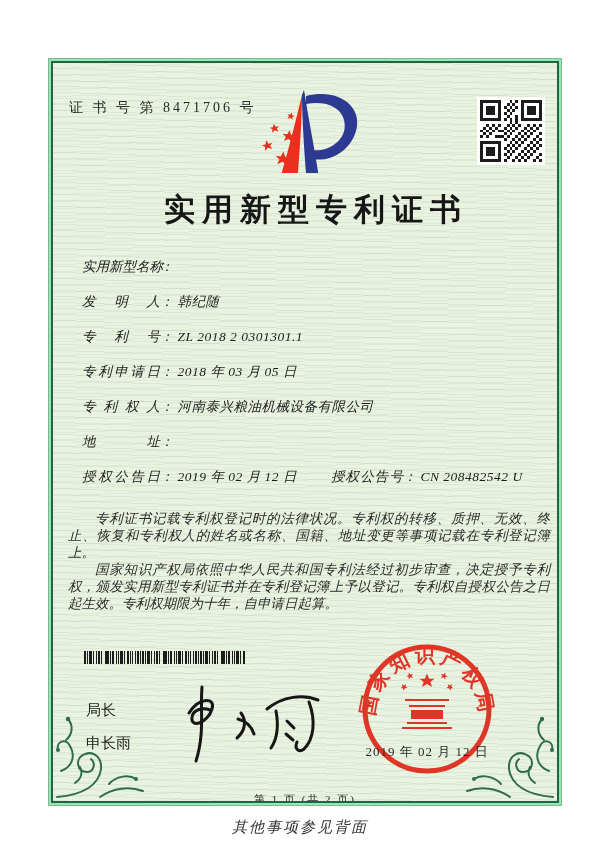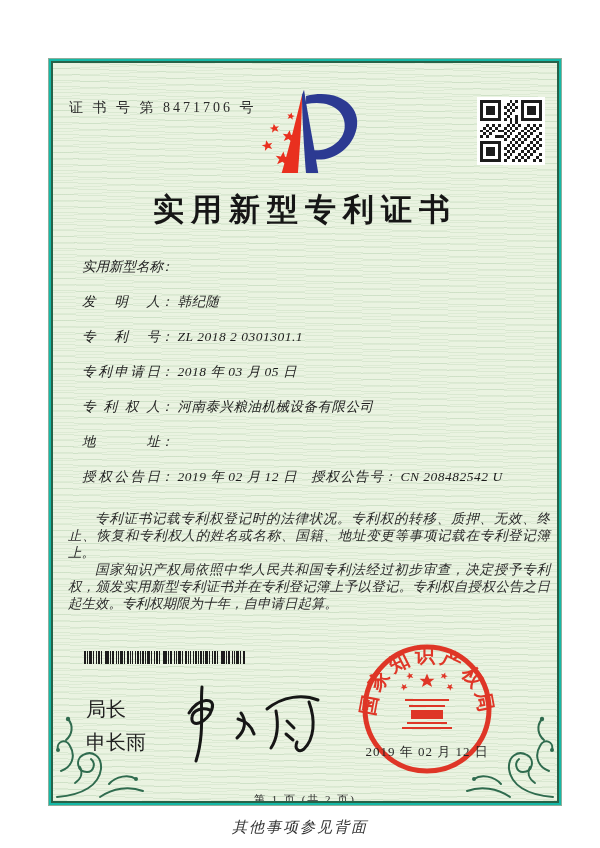--- a/index.html
+++ b/index.html
@@ -4,21 +4,21 @@
 <style>
   html,body{margin:0;padding:0;}
   body{
     width:600px;height:848px;position:relative;background:#ffffff;
     font-family:"Liberation Serif","DejaVu Serif",serif;color:#1f1f1f;
     overflow:hidden;
   }
   
   .frame-outer{
     position:absolute;left:48px;top:58px;width:514px;height:748px;
-    border:1px solid #8fae9b;padding:2px;box-sizing:border-box;background:#14b8a6;
+    border:1px solid #8fae9b;padding:2px;box-sizing:border-box;background:#86efac;
   }
   .frame-inner{
     position:relative;width:100%;height:100%;box-sizing:border-box;
     border:2.5px solid #276248;
     background-color:#eaf3e1;
     background-image:
       repeating-linear-gradient(2deg, rgba(130,175,125,.16) 0 1px, rgba(0,0,0,0) 1px 6px),
       repeating-linear-gradient(-2deg, rgba(130,175,125,.12) 0 1px, rgba(0,0,0,0) 1px 7px);
     overflow:hidden;
   }
@@ -26,45 +26,45 @@
   .certno{
     position:absolute;left:16px;top:36px;font-size:14px;letter-spacing:3px;color:#2a2a2a;
   }
   .logo{position:absolute;left:184px;top:22px;width:132px;height:98px;}
   .qr{
     position:absolute;left:424px;top:34px;width:62px;height:62px;background:#fff;padding:3px;
   }
   .qr svg{display:block;width:100%;height:100%;}
   .title{
     position:absolute;left:0;top:126px;width:100%;margin:0;text-align:center;
-    font-size:31px;font-weight:bold;letter-spacing:7px;color:#161616;
+    font-size:31px;font-weight:bold;letter-spacing:7px;color:#161616;padding-left:11px;
   }
   
   .fields{position:absolute;left:29px;top:194px;right:18px;font-size:13.5px;font-style:italic;}
   .frow{margin-bottom:15px;line-height:20px;white-space:nowrap;display:flex;align-items:flex-start;}
   .frow.wrap{white-space:normal;}
   .flabel{
     display:inline-block;width:78px;flex:0 0 78px;
     text-align:justify;text-align-last:justify;color:#222;
   }
   .colon{display:inline-block;margin-right:4px;}
   .fvalue{color:#1c1c1c;letter-spacing:.5px;}
   .frow.wrap .fvalue{display:inline-block;max-width:382px;line-height:19px;}
-  .grant-group2{margin-left:14px;display:flex;align-items:center;}
+  .grant-group2{margin-left:34px;display:flex;align-items:center;}
   .grant-group2 .flabel{width:72px;flex:0 0 72px;}
   
   .body-text{
     position:absolute;left:15px;top:447px;width:482px;
     font-size:13.5px;line-height:17px;font-style:italic;color:#2b2b2b;text-align:justify;
   }
   .body-text p{margin:0;text-indent:2em;}
   
   .barcode{position:absolute;left:31px;top:588px;width:163px;height:13px;}
   .barcode svg{display:block;width:100%;height:100%;}
-  .signer{position:absolute;left:33px;top:630px;font-size:20px;line-height:33px;color:#222;
+  .signer{position:absolute;left:33px;top:630px;font-size:15px;line-height:33px;color:#222;
           font-family:"Liberation Sans","DejaVu Sans",sans-serif;}
   .signature{position:absolute;left:122px;top:618px;width:150px;height:85px;}
   .seal{position:absolute;left:299px;top:571px;width:150px;height:150px;opacity:.94;}
   .pagefoot{
     position:absolute;left:0;top:719px;width:100%;text-align:center;
     font-size:11px;letter-spacing:2px;color:#2a2a2a;margin-top:10px;
   }
   .corner{position:absolute;bottom:0;width:92px;height:92px;}
   .corner-l{left:0;}
   .corner-r{right:0;transform:scaleX(-1);}

